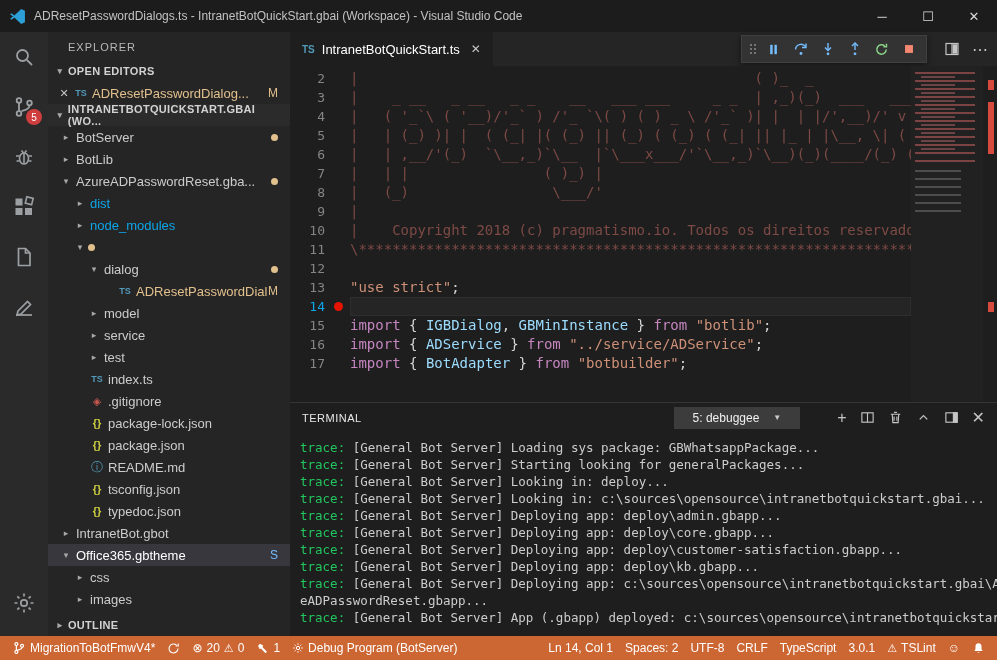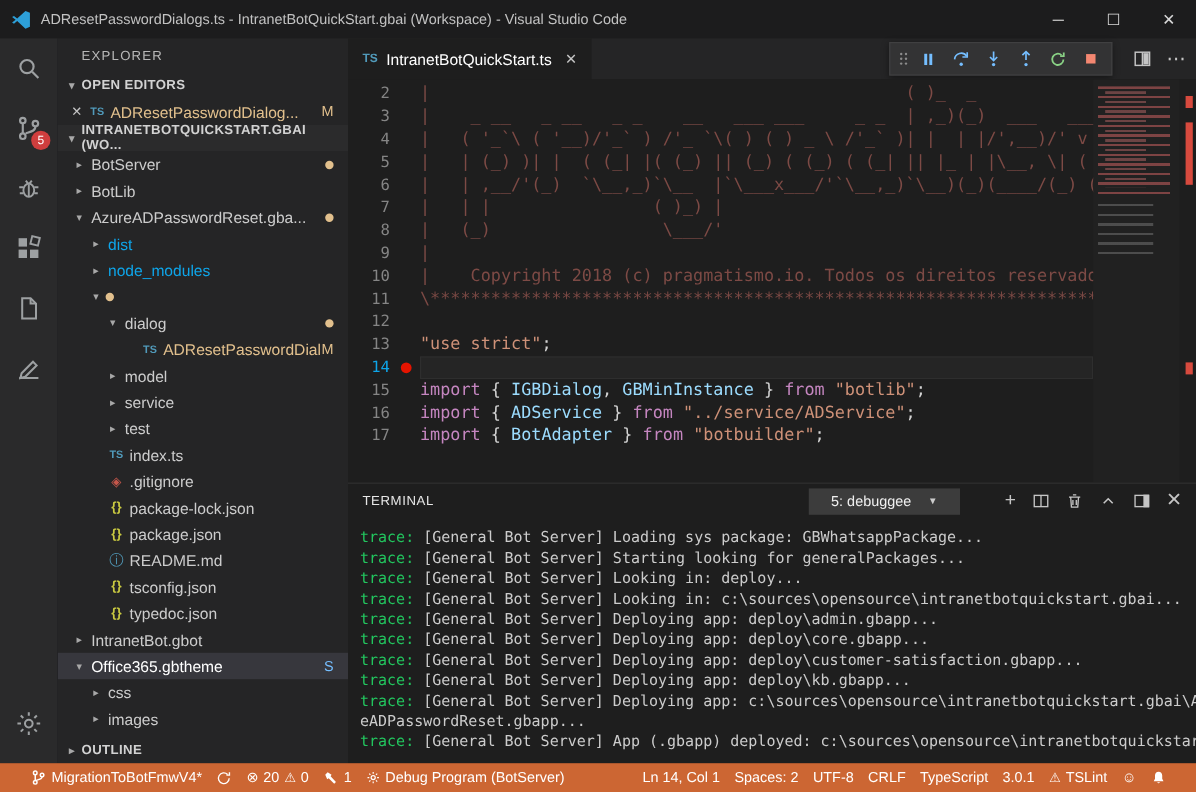--- a/index.html
+++ b/index.html
@@ -89,21 +89,21 @@
 .term-title{font-size:11px;color:#e7e7e7;letter-spacing:.5px}
 .term-actions{margin-left:auto;display:flex;align-items:center;gap:13px;color:#c5c5c5}
 .term-select{background:#3c3c3c;height:22px;display:flex;align-items:center;padding:0 19px;font-size:12px;color:#f0f0f0;margin-right:24px;min-width:110px}
 .caret{font-size:8px;margin-left:auto;padding-left:14px;color:#ccc}
 .t-ic{display:flex;align-items:center;font-size:16px;line-height:1}
 .term-body{height:204px;overflow:hidden;padding:7px 0 0 10px;font:12.5px/17px "DejaVu Sans Mono",monospace;color:#ccc}
 .tline{white-space:pre;overflow:hidden}
 .tpre{color:#22c55e}
 
 
-.statusbar{height:24px;background:#cc6633;display:flex;align-items:center;color:#fff;font-size:12px;padding:0 19px;flex:none;white-space:nowrap}
+.statusbar{height:24px;background:#cc6633;display:flex;align-items:center;color:#fff;font-size:12px;padding:0 6px;flex:none;white-space:nowrap}
 .sb-item{display:flex;align-items:center;gap:4px;padding:0 6px;height:100%}
 .sb-right{margin-left:auto;display:flex;align-items:flex-end;height:100%}
 .sb-ic{display:flex;align-items:center}
 .warn-glyph{font-size:11px}
 </style>
 </head>
 <body>
 
 <div class="titlebar">
   <span class="tb-logo">

